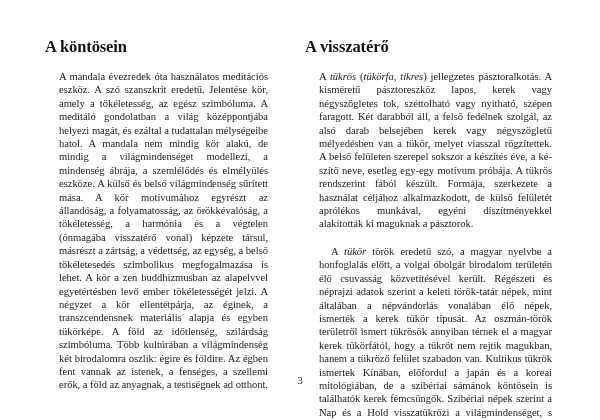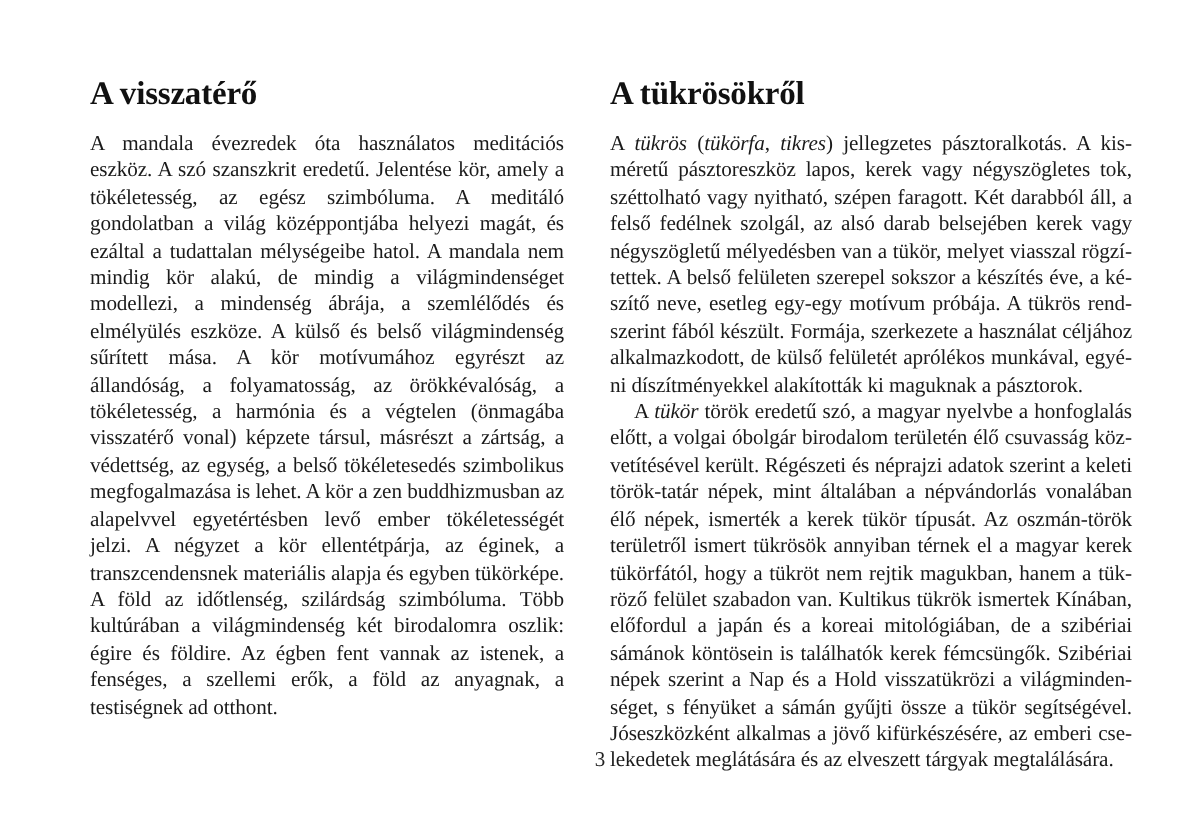--- a/index.html
+++ b/index.html
@@ -29,21 +29,21 @@
     }
     h2 {
       margin: 0 0 10px 0;
       font-size: 16.5px;
       font-weight: bold;
       line-height: 18px;
       letter-spacing: -0.1px;
       color: #111;
     }
     p {
-      margin: 0;
+      margin: 14px;
       font-size: 10.6px;
       line-height: 13.4px;
       text-align: justify;
       hyphens: manual;
       letter-spacing: -0.05px;
     }
     p.indent {
       text-indent: 12px;
     }
     em {
@@ -55,23 +55,23 @@
       top: 375px;
       text-align: center;
       font-size: 10.5px;
       color: #222;
     }
   </style>
 </head>
 <body>
 
 <div class="column col-left">
-  <h2>A visszatérő</h2>
+  <h2>A köntösein</h2>
   <p>A mandala évezredek óta használatos meditációs eszköz. A szó szanszkrit eredetű. Jelentése kör, amely a tökéletesség, az egész szimbóluma. A meditáló gondolatban a világ közép­pontjába helyezi magát, és ezáltal a tudattalan mélységeibe hatol. A mandala nem mindig kör alakú, de mindig a világ­mindenséget modellezi, a mindenség ábrája, a szemlélődés és elmélyülés eszköze. A külső és belső világmindenség sűrített mása. A kör motívumához egyrészt az állandóság, a folyama­tosság, az örökkévalóság, a tökéletesség, a harmónia és a vég­telen (önmagába visszatérő vonal) képzete társul, másrészt a zártság, a védettség, az egység, a belső tökéletesedés szimbo­likus megfogalmazása is lehet. A kör a zen buddhizmusban az alapelvvel egyetértésben levő ember tökéletességét jelzi. A négyzet a kör ellentétpárja, az éginek, a transzcendensnek materiális alapja és egyben tükörképe. A föld az időtlenség, szilárdság szimbóluma. Több kultúrában a világmindenség két birodalomra oszlik: égire és földire. Az égben fent van­nak az istenek, a fenséges, a szellemi erők, a föld az anyagnak, a testiségnek ad otthont.</p>
 </div>
 
 <div class="column col-right">
-  <h2>A tükrösökről</h2>
+  <h2>A visszatérő</h2>
   <p><span>A </span><em>tükrös</em><span> (</span><em>tükörfa</em><span>, </span><em>tikres</em><span>) jellegzetes pásztoralkotás. A kis­méretű pásztoreszköz lapos, kerek vagy négyszögletes tok, széttolható vagy nyitható, szépen faragott. Két darabból áll, a felső fedélnek szolgál, az alsó darab belsejében kerek vagy négyszögletű mélyedésben van a tükör, melyet viasszal rögzí­tettek. A belső felületen szerepel sokszor a készítés éve, a ké­szítő neve, esetleg egy-egy motívum próbája. A tükrös rend­szerint fából készült. Formája, szerkezete a használat céljához alkalmazkodott, de külső felületét aprólékos munkával, egyé­ni díszítményekkel alakították ki maguknak a pásztorok.</span></p>
   <p class="indent"><span>A </span><em>tükör</em><span> török eredetű szó, a magyar nyelvbe a honfoglalás előtt, a volgai óbolgár birodalom területén élő csuvasság köz­vetítésével került. Régészeti és néprajzi adatok szerint a keleti török-tatár népek, mint általában a népvándorlás vonalában élő népek, ismerték a kerek tükör típusát. Az oszmán-török területről ismert tükrösök annyiban térnek el a magyar kerek tükörfától, hogy a tükröt nem rejtik magukban, hanem a tük­röző felület szabadon van. Kultikus tükrök ismertek Kíná­ban, előfordul a japán és a koreai mitológiában, de a szibériai sámánok köntösein is találhatók kerek fémcsüngők. Szibériai népek szerint a Nap és a Hold visszatükrözi a világminden­séget, s fényüket a sámán gyűjti össze a tükör segítségével. Jóseszközként alkalmas a jövő kifürkészésére, az emberi cse­lekedetek meglátására és az elveszett tárgyak megtalálására.</span></p>
 </div>
 
 <div class="page-number">3</div>
 
 </body></html>

